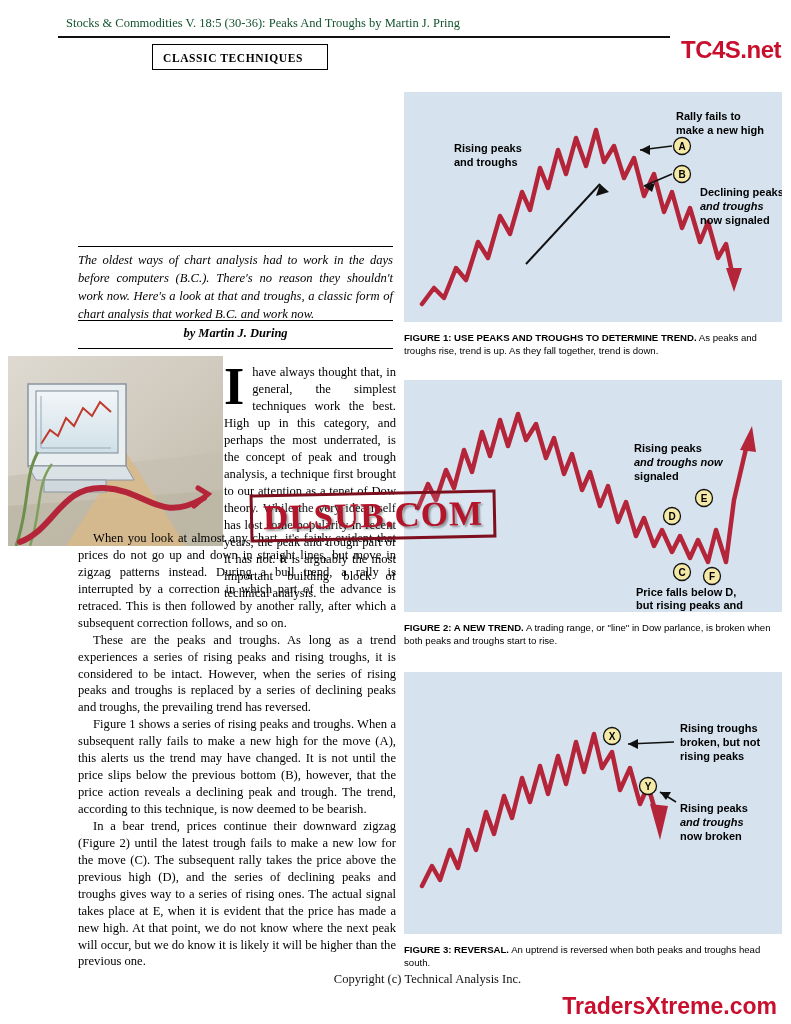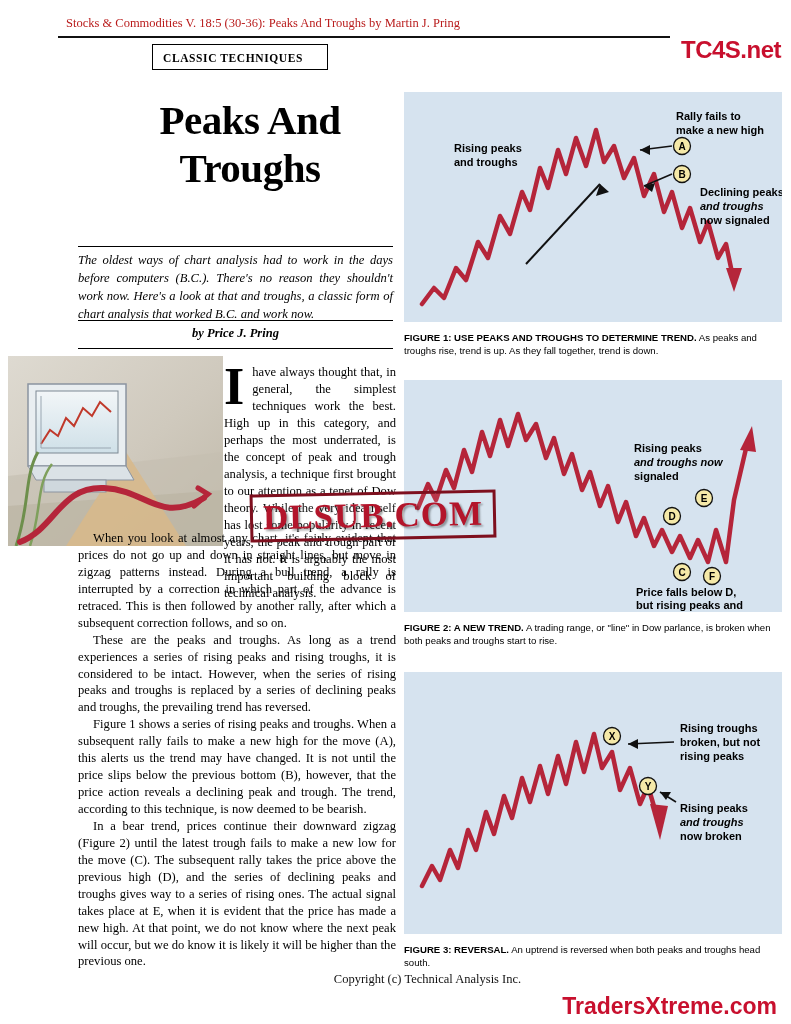--- a/index.html
+++ b/index.html
@@ -18,21 +18,21 @@
   }
 
   
   .hdr {
     position: absolute; top: 14px; left: 58px; width: 680px;
     height: 26px;
   }
   .hdr-text {
     font-family: "Liberation Serif", serif;
     font-size: 12.5px;
-    color: #b91c1c;
+    color: #14532d;
     position: absolute; left: 8px; top: 2px;
   }
   .hdr-rule {
     position: absolute; left: 0px; top: 22px; width: 612px; height: 2px;
     background: #111;
   }
   .watermark-top {
     position: absolute; top: 8px; right: 10px;
     font-family: "Liberation Sans", sans-serif;
     font-weight: bold;
@@ -203,29 +203,25 @@
   <div class="hdr">
     <div class="hdr-text">Stocks &amp; Commodities V. 18:5 (30-36): Peaks And Troughs by Martin J. Pring</div>
     <div class="hdr-rule"></div>
   </div>
   <div class="watermark-top">TC4S.net</div>
 
   <div class="classic-box">
     <span>CLASSIC TECHNIQUES</span>
   </div>
 
-  <div class="title">
-    <div>Peaks And</div>
-    <div>Troughs</div>
-  </div>
 
   <div class="deck-rule-top"></div>
   <div class="deck">The oldest ways of chart analysis had to work in the days before computers (B.C.). There's no reason they shouldn't work now. Here's a look at that and troughs, a classic form of chart analysis that worked B.C. and work now.</div>
   <div class="byline-rule-top"></div>
-  <div class="byline">by Price J. Pring</div>
+  <div class="byline">by Martin J. During</div>
   <div class="byline-rule-bot"></div>
 
   <div class="illus">
     <svg viewBox="0 0 215 190" preserveAspectRatio="none">
       <defs>
         <linearGradient id="bgG" x1="0" y1="0" x2="1" y2="1">
           <stop offset="0%" stop-color="#dedad1"></stop>
           <stop offset="55%" stop-color="#cfc9bd"></stop>
           <stop offset="100%" stop-color="#bfb8a8"></stop>
         </linearGradient>

